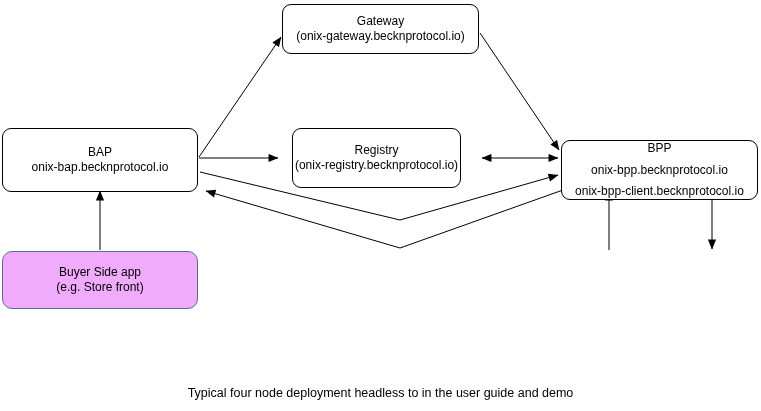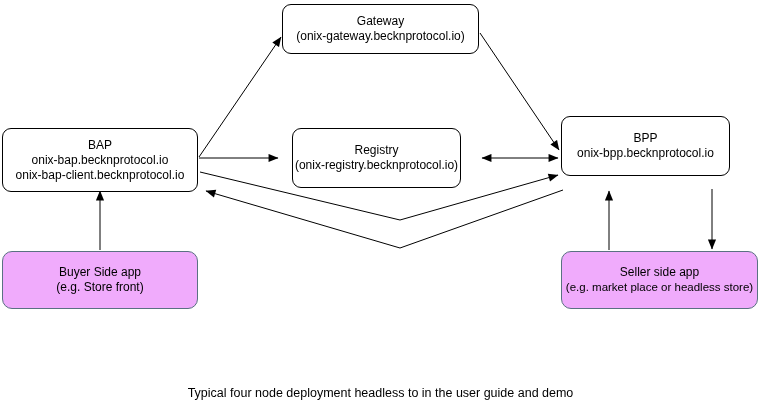--- a/index.html
+++ b/index.html
@@ -39,21 +39,21 @@
   }
   .node .line { white-space: nowrap; }
   .node.app {
     background: #f0abfc;
     border: 1.5px solid #5a7182;
     border-radius: 10px;
   }
   #node-gateway  { left: 282px; top: 4px;   width: 197px; height: 50px; }
   #node-bap      { left: 2px;   top: 128px; width: 196px; height: 64px; }
   #node-registry { left: 292px; top: 128px; width: 169px; height: 60px; }
-  #node-bpp      { left: 561px; top: 116px; width: 169px; height: 60px; }
+  #node-bpp      { left: 561px; top: 140px; width: 197px; height: 60px; justify-content: space-between; }
   #node-buyer    { left: 2px;   top: 251px; width: 196px; height: 58px; }
   #node-seller   { left: 561px; top: 251px; width: 197px; height: 58px; }
   #node-seller .line.sub { font-size: 11.5px; }
   .caption {
     position: absolute;
     left: 0;
     top: 386px;
     width: 100%;
     text-align: center;
     font-size: 12.5px;
@@ -93,38 +93,34 @@
   </svg>
 
   <div class="node" id="node-gateway">
     <div class="line">Gateway</div>
     <div class="line sub">(onix-gateway.becknprotocol.io)</div>
   </div>
 
   <div class="node" id="node-bap">
     <div class="line">BAP</div>
     <div class="line sub">onix-bap.becknprotocol.io</div>
-    <div class="line sub">onix-bap-client.becknprotocol.io</div>
   </div>
 
   <div class="node" id="node-registry">
     <div class="line">Registry</div>
     <div class="line sub">(onix-registry.becknprotocol.io)</div>
   </div>
 
   <div class="node" id="node-bpp">
     <div class="line">BPP</div>
     <div class="line sub">onix-bpp.becknprotocol.io</div>
+    <div class="line sub">onix-bpp-client.becknprotocol.io</div>
   </div>
 
   <div class="node app" id="node-buyer">
     <div class="line">Buyer Side app</div>
     <div class="line sub">(e.g. Store front)</div>
   </div>
 
-  <div class="node app" id="node-seller">
-    <div class="line">Seller side app</div>
-    <div class="line sub">(e.g. market place or headless store)</div>
-  </div>
 
   <div class="caption">Typical four node deployment headless to in the user guide and demo</div>
 
 </div>
 
 </body></html>

